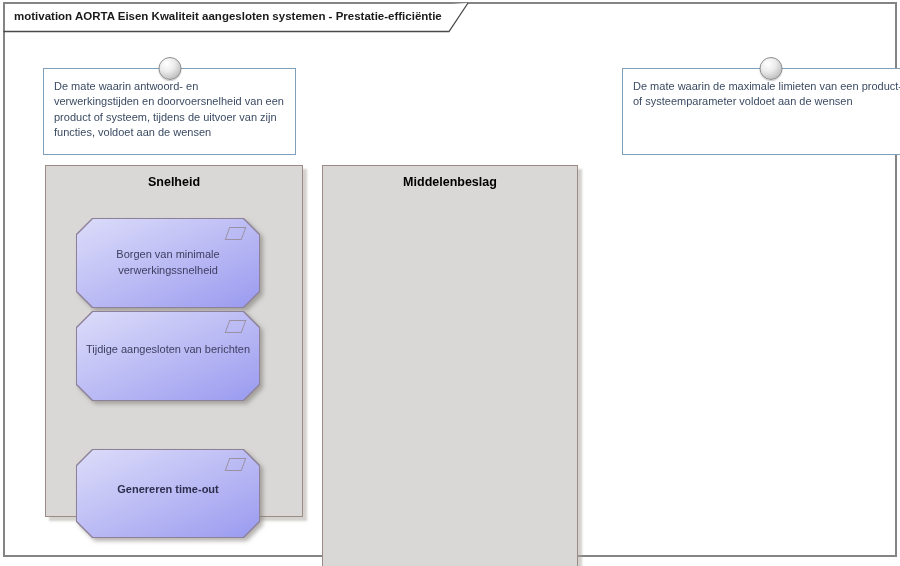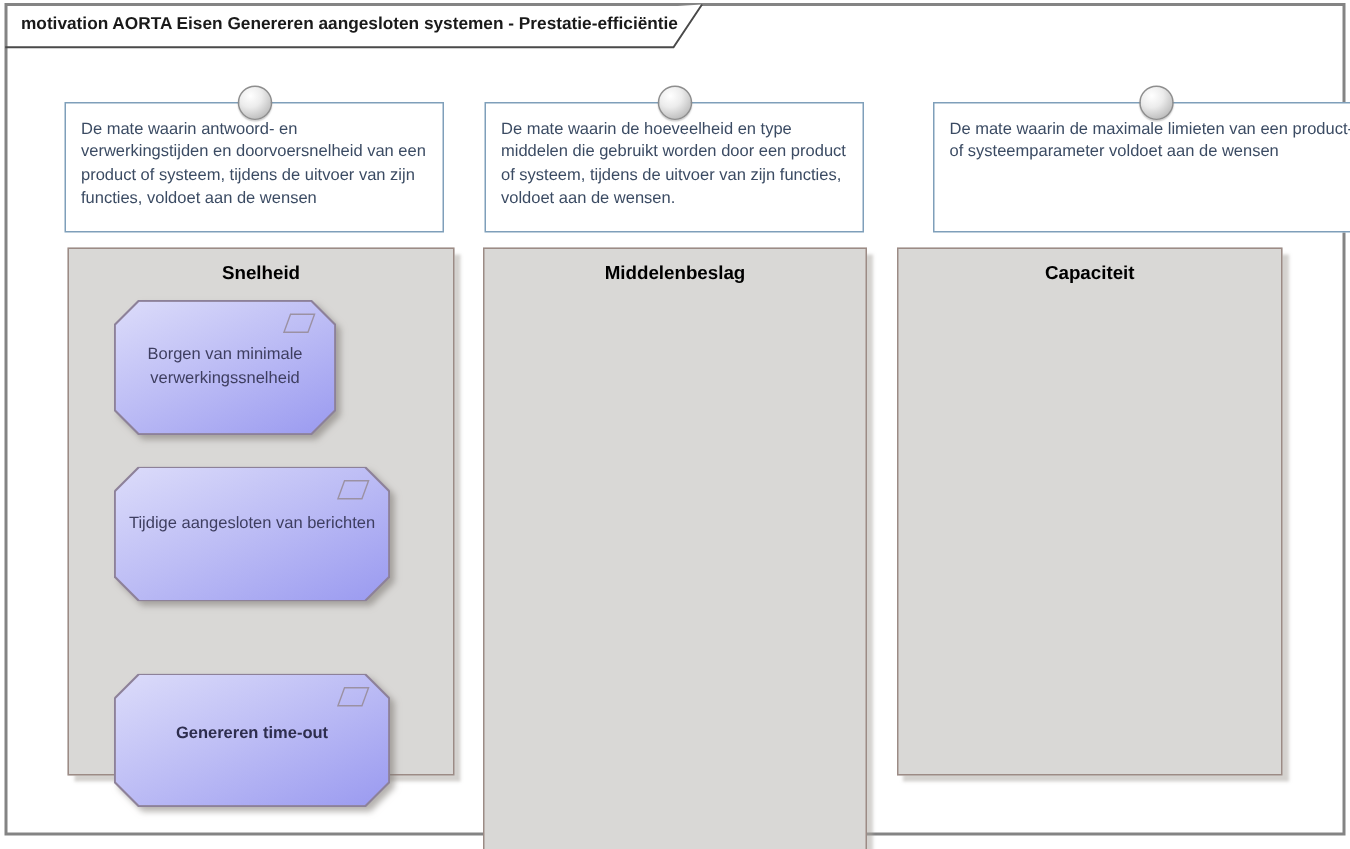--- a/index.html
+++ b/index.html
@@ -67,31 +67,31 @@
 </head>
 <body>
 
 <div id="canvas">
 
   <div class="frame"></div>
 
   <svg class="tab-svg" width="472" height="32">
     <path d="M0.5,29.5 L446,29.5 L465,1" fill="#ffffff" stroke="#4a4a4a" stroke-width="1.3"></path>
   </svg>
-  <div class="tab-title">motivation AORTA Eisen Genereren aangesloten systemen - Prestatie-efficiëntie</div>
+  <div class="tab-title">motivation AORTA Eisen Kwaliteit aangesloten systemen - Prestatie-efficiëntie</div>
 
   <div class="note" style="left:43px;top:68px;width:253px;height:87px;">
     <div class="sphere"></div>
     <div class="note-text">De mate waarin antwoord- en verwerkingstijden en doorvoersnelheid van een product of systeem, tijdens de uitvoer van zijn functies, voldoet aan de wensen</div>
   </div>
 
   <div class="group" style="left:45px;top:165px;width:258px;height:352px;">
     <div class="group-title">Snelheid</div>
 
-    <div class="req" style="left:30px;top:34px;width:148px;height:90px;border-radius:11px;">
+    <div class="req" style="left:30px;top:52px;width:184px;height:90px;border-radius:11px;">
       <div class="req-border oct"></div>
       <div class="req-fill oct"></div>
       <div class="parallelogram"></div>
       <div class="req-label" style="top:28px;">Borgen van minimale verwerkingssnelheid</div>
     </div>
 
     <div class="req" style="left:30px;top:145px;width:184px;height:90px;">
       <div class="req-border oct"></div>
       <div class="req-fill oct"></div>
       <div class="parallelogram"></div>
@@ -99,31 +99,24 @@
     </div>
 
     <div class="req" style="left:30px;top:247px;width:184px;height:89px;margin-top:36px;">
       <div class="req-border oct"></div>
       <div class="req-fill oct"></div>
       <div class="parallelogram"></div>
       <div class="req-label bold" style="top:32px;">Genereren time-out</div>
     </div>
   </div>
 
-  <div class="note" style="left:323px;top:68px;width:253px;height:87px;">
-    <div class="sphere"></div>
-    <div class="note-text">De mate waarin de hoeveelheid en type middelen die gebruikt worden door een product of systeem, tijdens de uitvoer van zijn functies, voldoet aan de wensen.</div>
-  </div>
 
   <div class="group" style="left:322px;top:165px;width:256px;height:416px;">
     <div class="group-title">Middelenbeslag</div>
   </div>
 
   <div class="note" style="left:622px;top:68px;width:297px;height:87px;">
     <div class="sphere"></div>
     <div class="note-text">De mate waarin de maximale limieten van een product- of systeemparameter voldoet aan de wensen</div>
   </div>
 
-  <div class="group" style="left:598px;top:165px;width:257px;height:352px;">
-    <div class="group-title">Capaciteit</div>
-  </div>
 
 </div>
 
 </body></html>

